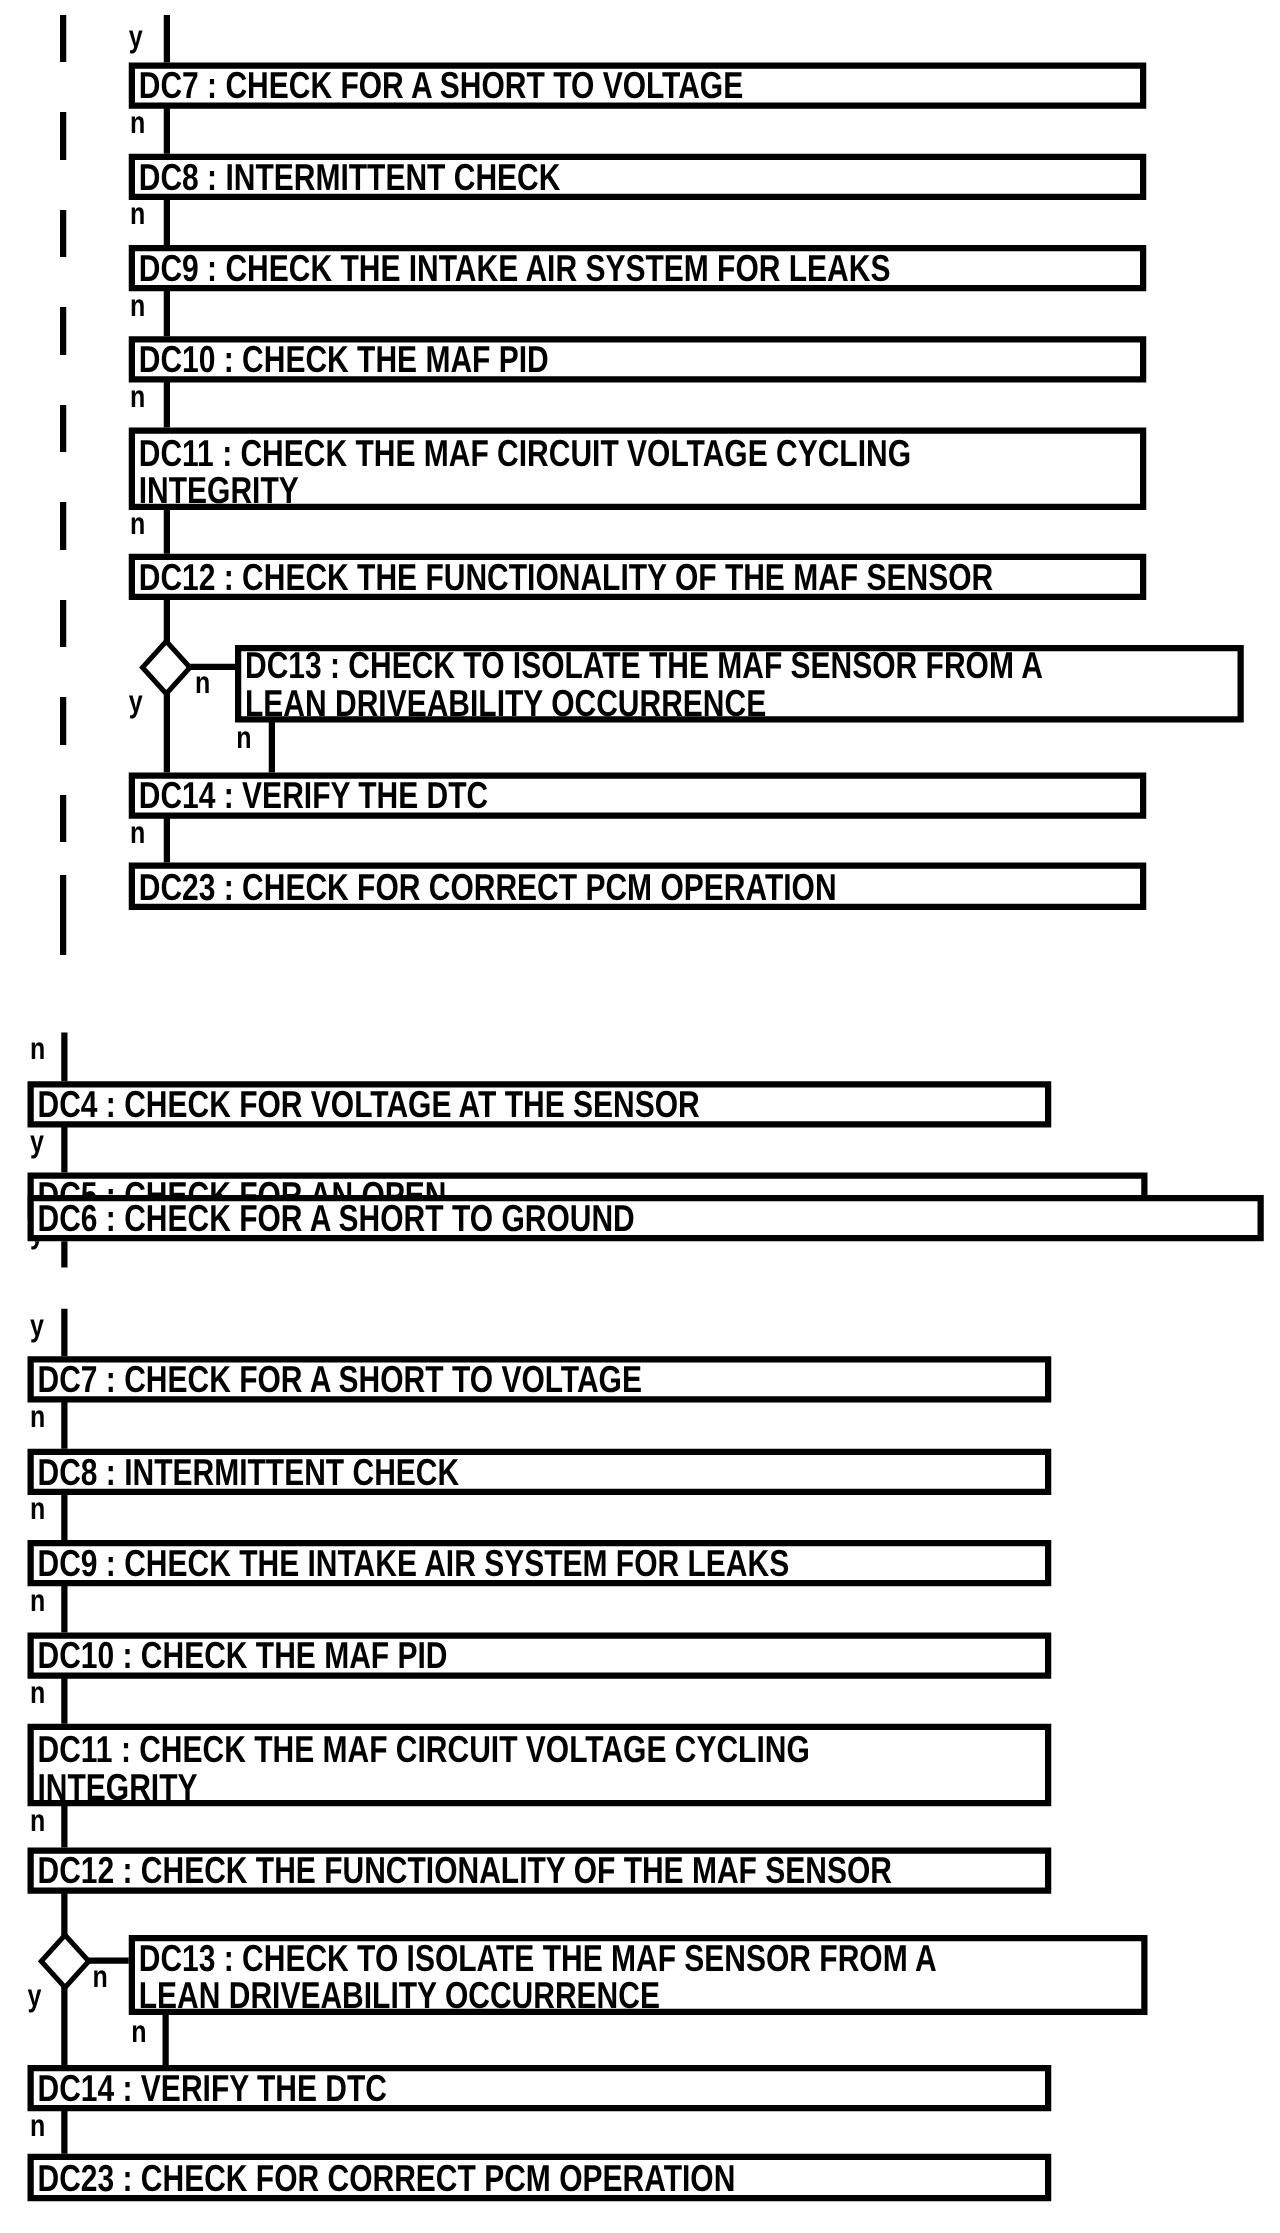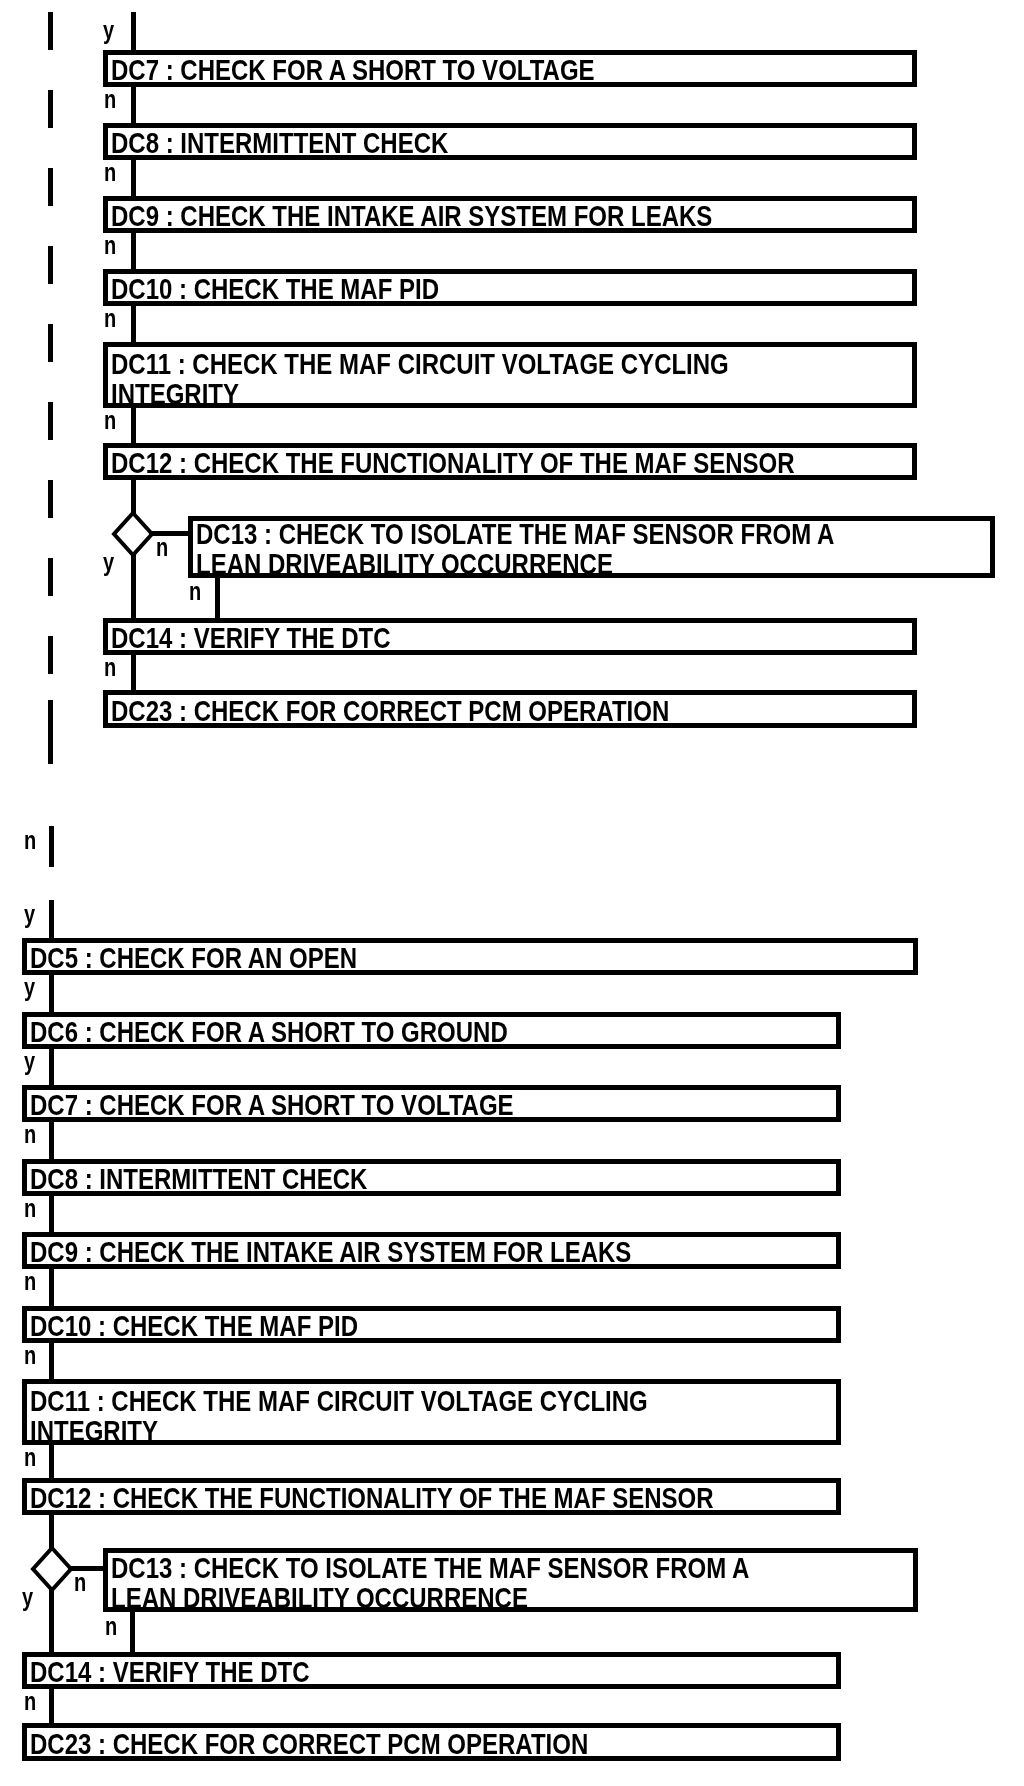--- a/index.html
+++ b/index.html
@@ -86,30 +86,33 @@
   <div class="lbl" style="left:104px;top:657px">n</div>
   <div class="vline" style="left:131px;top:653px;width:5px;height:39px"></div>
 
   <div class="box" style="left:103px;top:690px;width:814px;height:38px">
       <span class="txt">DC23 : CHECK FOR CORRECT PCM OPERATION</span>
     </div>
 
   <div class="lbl" style="left:24px;top:830px">n</div>
   <div class="vline" style="left:49px;top:826px;width:5px;height:41px"></div>
 
+  <div class="box" style="left:22px;top:865px;width:819px;height:37px">
+      <span class="txt">DC4 : CHECK FOR VOLTAGE AT THE SENSOR</span>
+    </div>
   <div class="lbl" style="left:24px;top:904px">y</div>
   <div class="vline" style="left:49px;top:900px;width:5px;height:40px"></div>
 
   <div class="box" style="left:22px;top:938px;width:896px;height:37px">
       <span class="txt">DC5 : CHECK FOR AN OPEN</span>
     </div>
   <div class="lbl" style="left:24px;top:977px">y</div>
   <div class="vline" style="left:49px;top:973px;width:5px;height:41px"></div>
 
-  <div class="box" style="left:22px;top:1012px;width:819px;height:37px">
+  <div class="box" style="left:22px;top:956px;width:989px;height:37px">
       <span class="txt">DC6 : CHECK FOR A SHORT TO GROUND</span>
     </div>
   <div class="lbl" style="left:24px;top:1051px">y</div>
   <div class="vline" style="left:49px;top:1047px;width:5px;height:40px"></div>
 
   <div class="box" style="left:22px;top:1085px;width:819px;height:37px">
       <span class="txt">DC7 : CHECK FOR A SHORT TO VOLTAGE</span>
     </div>
   <div class="lbl" style="left:24px;top:1124px">n</div>
   <div class="vline" style="left:49px;top:1120px;width:5px;height:41px"></div>

